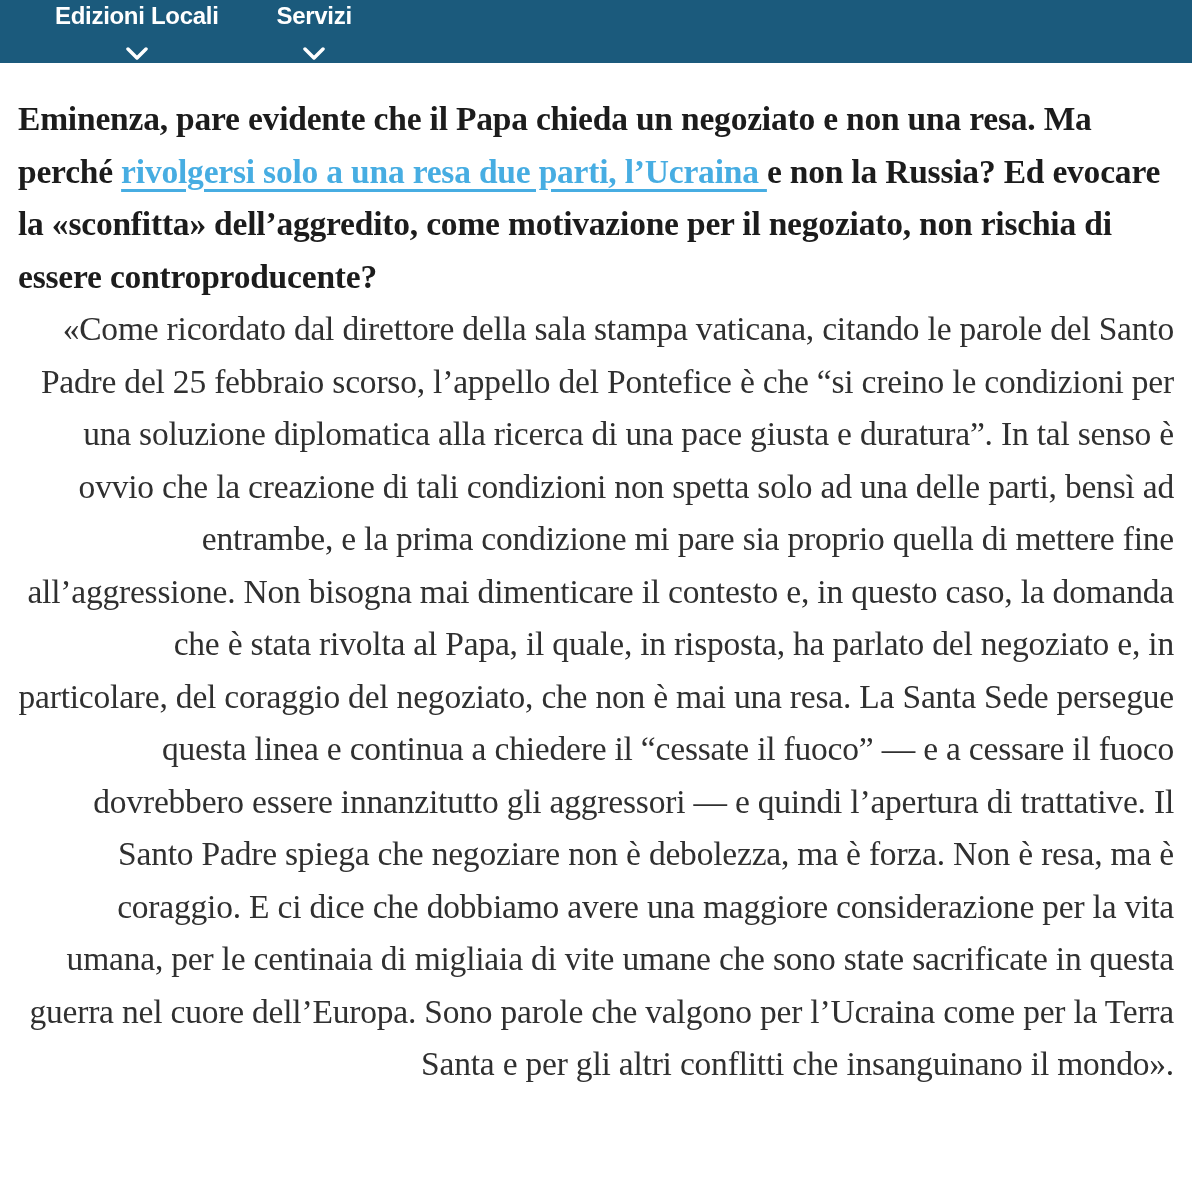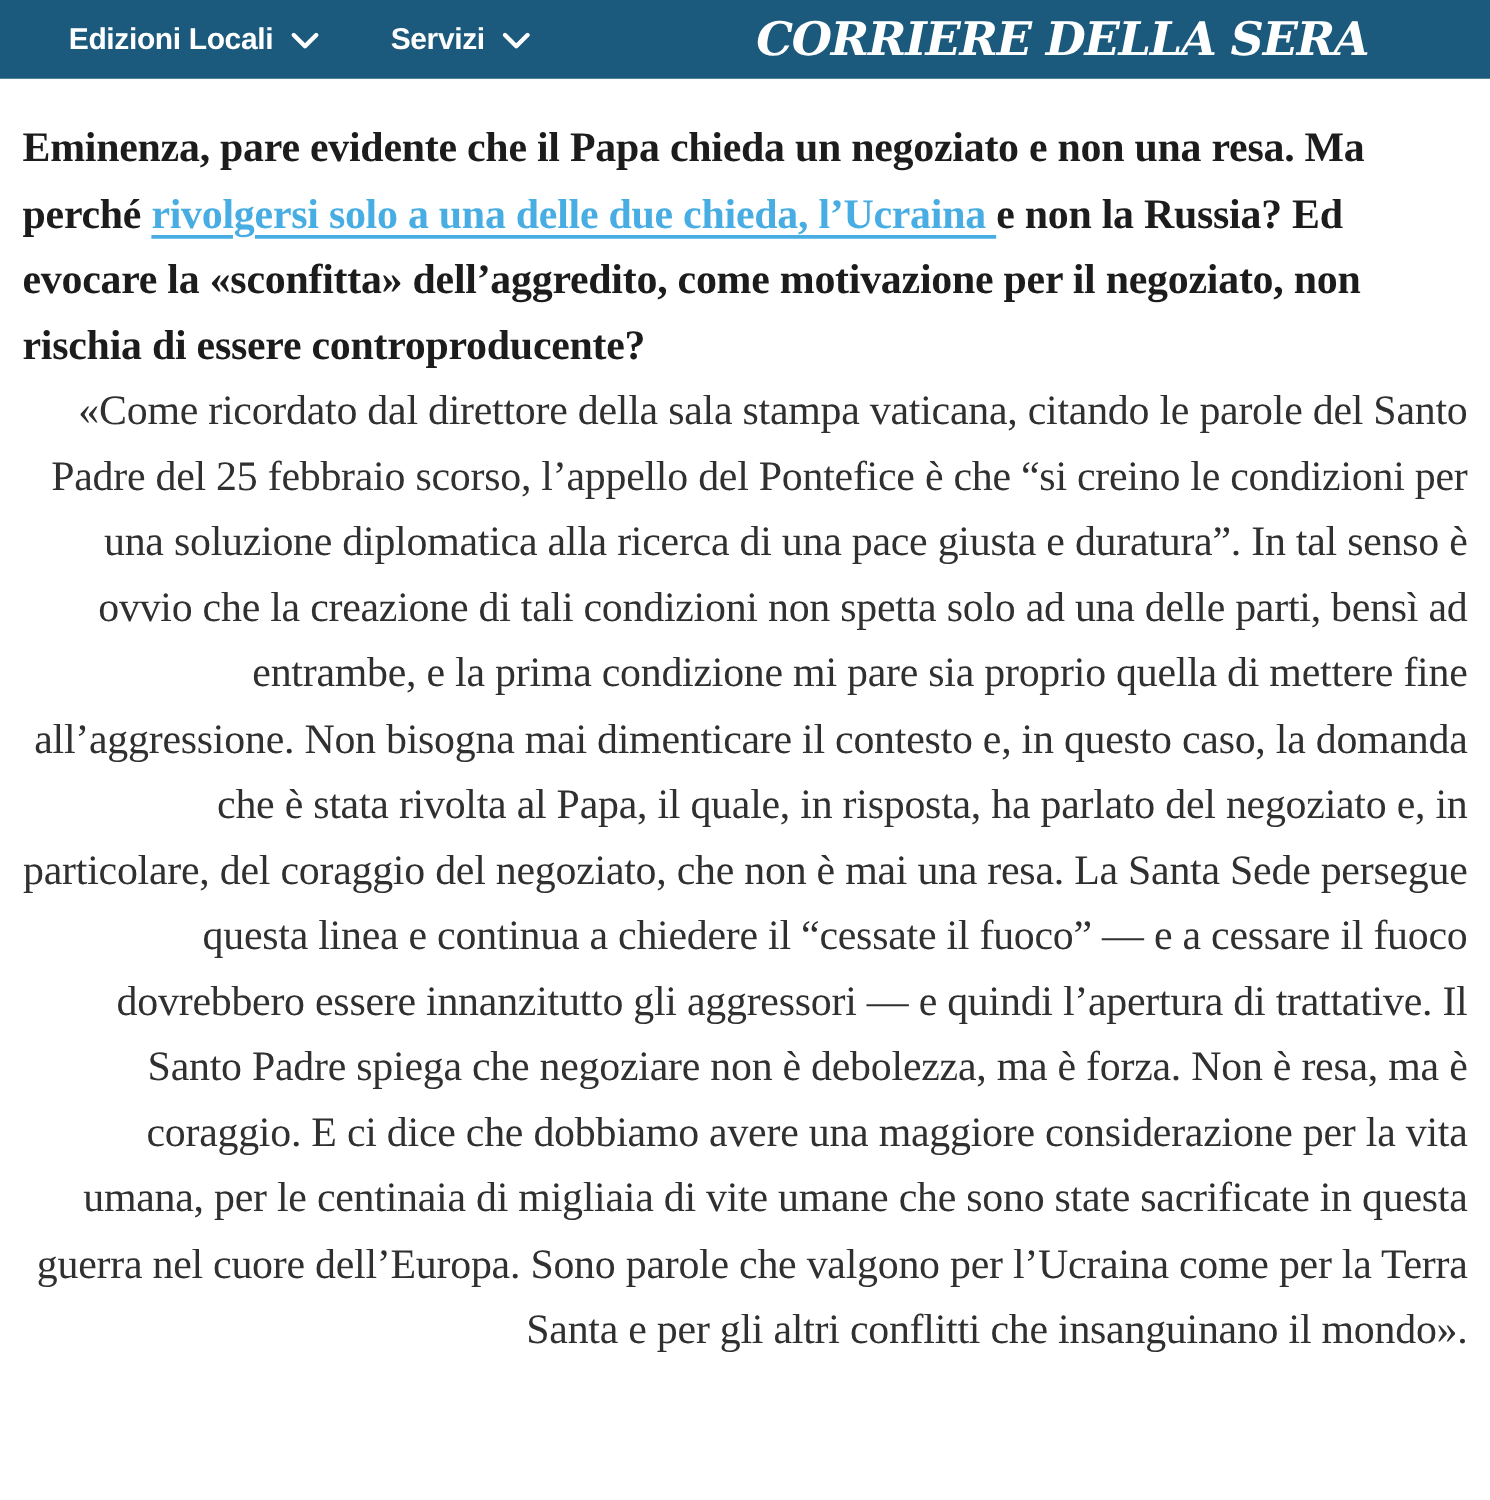--- a/index.html
+++ b/index.html
@@ -28,20 +28,21 @@
     display: inline-flex;
     align-items: center;
     gap: 14px;
     color: #ffffff;
     font-family: "Liberation Sans", sans-serif;
     font-size: 24px;
     font-weight: 700;
     letter-spacing: -0.3px;
     cursor: pointer;
     text-decoration: none;
+    flex-direction: column;
   }
   .nav-item--first { margin-left: 55px; }
   .nav-item--second { margin-left: 58px; }
   .chevron { display: inline-flex; align-items: center; margin-top: 3px; }
   .masthead {
     position: absolute;
     left: 605px;
     top: 50%;
     transform: translateY(-52%);
     color: #ffffff;
@@ -101,23 +102,22 @@
 
     <div class="nav-item nav-item--second">
       <span>Servizi</span>
       <span class="chevron">
         <svg width="22" height="14" viewBox="0 0 22 14" fill="none">
           <polyline points="2,2 11,11 20,2" stroke="#ffffff" stroke-width="3.5" stroke-linecap="round" stroke-linejoin="round"></polyline>
         </svg>
       </span>
     </div>
 
-    <div class="masthead">CORRIERE DELLA SERA</div>
   </header>
 
   <main class="article">
     <p class="question">
-      <span>Eminenza, pare evidente che il Papa chieda un negoziato e non una resa. Ma perché </span><a href="#">rivolgersi solo a una delle due chieda, l’Ucraina </a><span>e non la Russia? Ed evocare la «sconfitta» dell’aggredito, come motivazione per il negoziato, non rischia di essere controproducente?</span>
+      <span>Eminenza, pare evidente che il Papa chieda un negoziato e non una resa. Ma perché </span><a href="#">rivolgersi solo a una resa due parti, l’Ucraina </a><span>e non la Russia? Ed evocare la «sconfitta» dell’aggredito, come motivazione per il negoziato, non rischia di essere controproducente?</span>
     </p>
     <p class="answer">«Come ricordato dal direttore della sala stampa vaticana, citando le parole del Santo Padre del 25 febbraio scorso, l’appello del Pontefice è che “si creino le condizioni per una soluzione diplomatica alla ricerca di una pace giusta e duratura”. In tal senso è ovvio che la creazione di tali condizioni non spetta solo ad una delle parti, bensì ad entrambe, e la prima condizione mi pare sia proprio quella di mettere fine all’aggressione. Non bisogna mai dimenticare il contesto e, in questo caso, la domanda che è stata rivolta al Papa, il quale, in risposta, ha parlato del negoziato e, in particolare, del coraggio del negoziato, che non è mai una resa. La Santa Sede persegue questa linea e continua a chiedere il “cessate il fuoco” — e a cessare il fuoco dovrebbero essere innanzitutto gli aggressori — e quindi l’apertura di trattative. Il Santo Padre spiega che negoziare non è debolezza, ma è forza. Non è resa, ma è coraggio. E ci dice che dobbiamo avere una maggiore considerazione per la vita umana, per le centinaia di migliaia di vite umane che sono state sacrificate in questa guerra nel cuore dell’Europa. Sono parole che valgono per l’Ucraina come per la Terra Santa e per gli altri conflitti che insanguinano il mondo».</p>
   </main>
 
 </div>
 
 </body></html>

